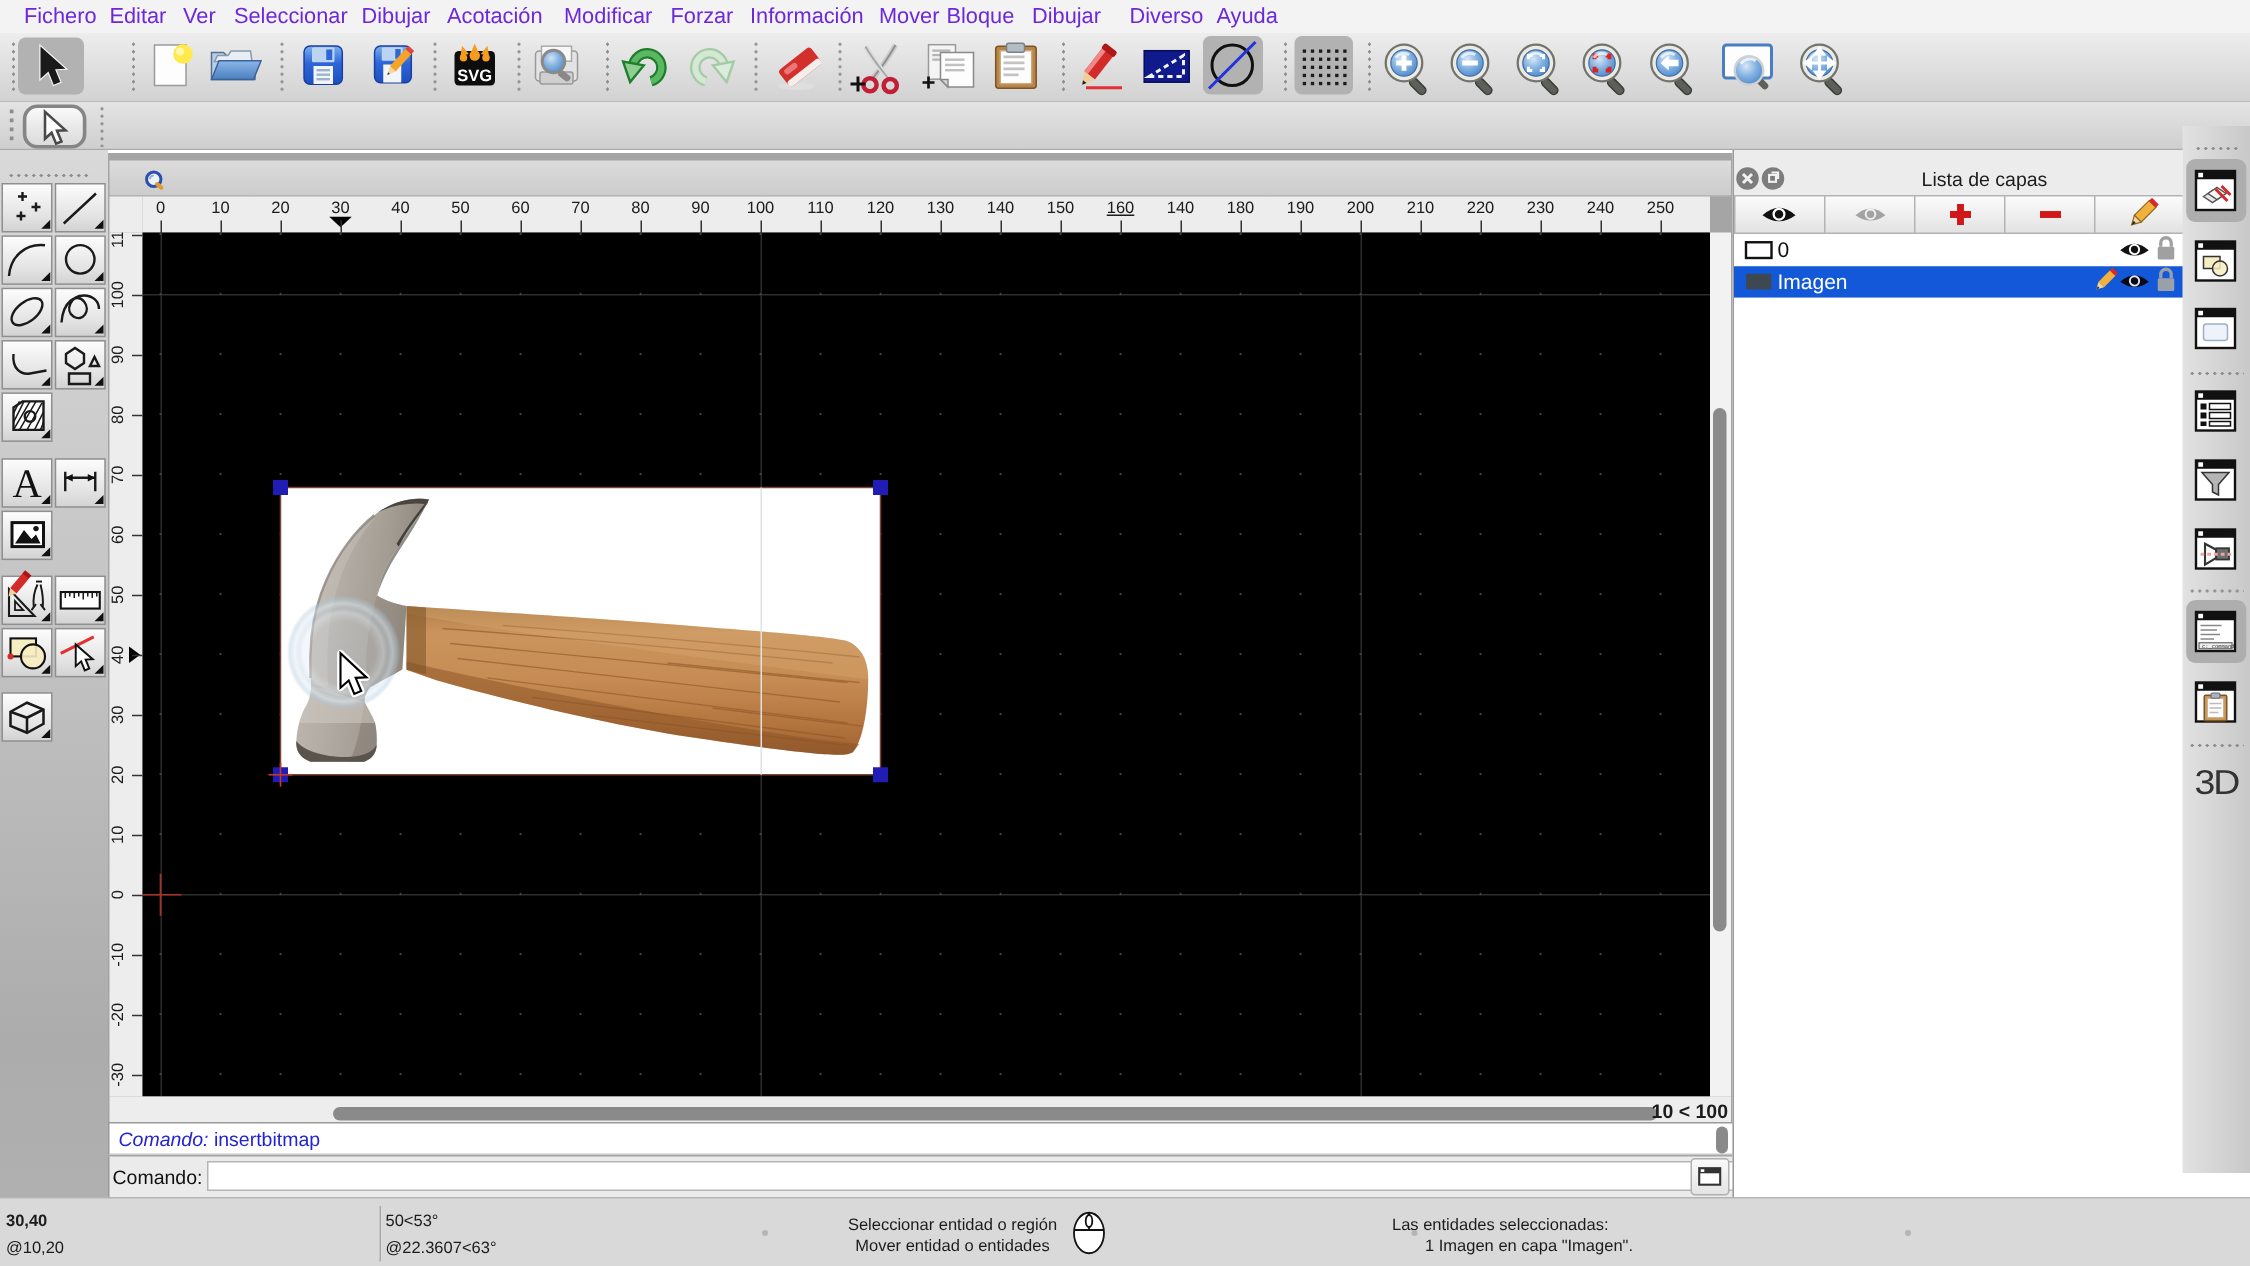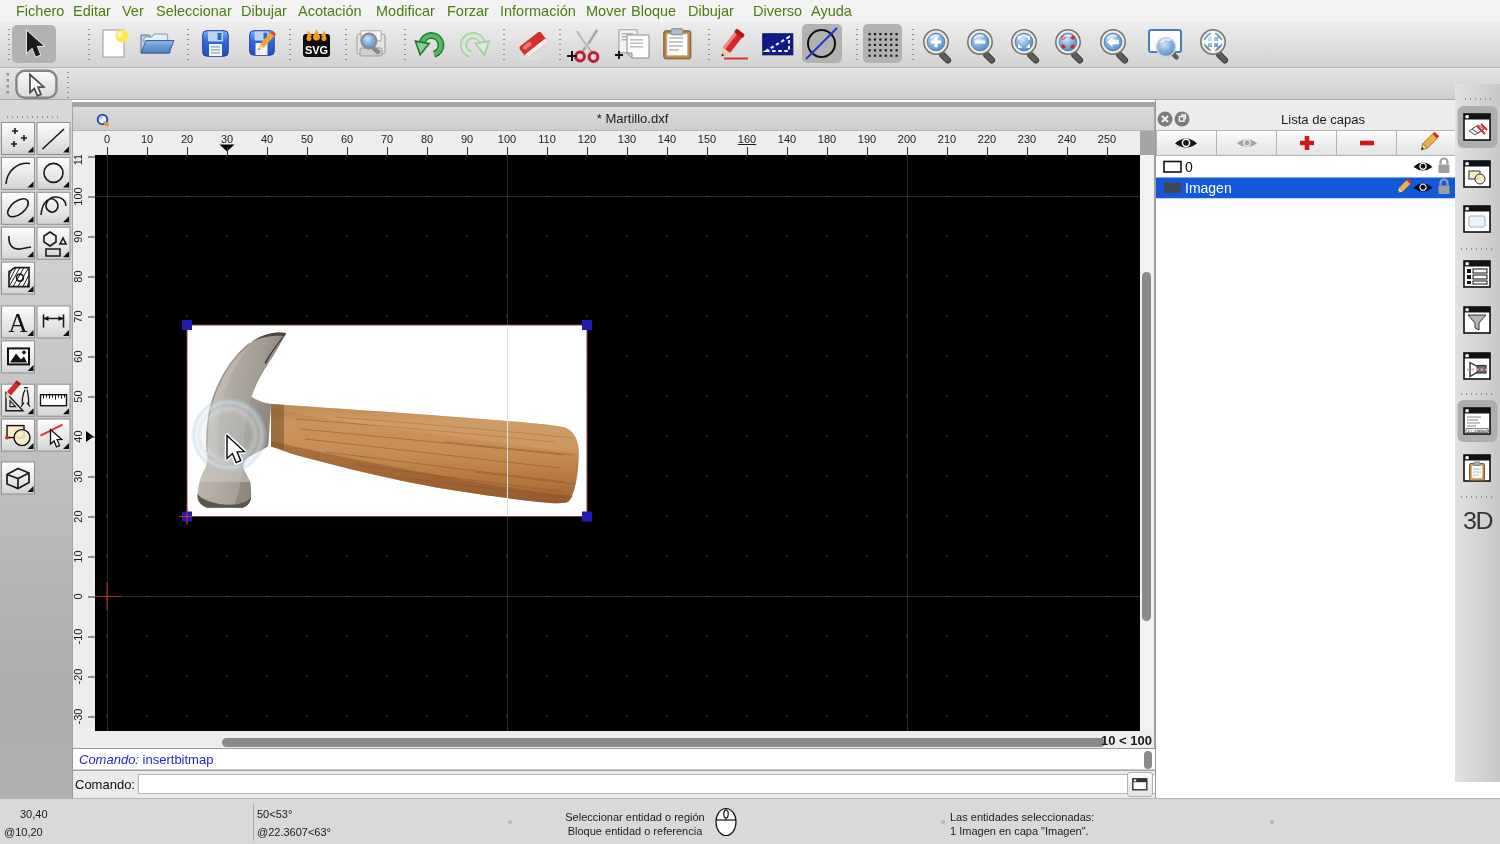--- a/index.html
+++ b/index.html
@@ -1,21 +1,21 @@
 <!DOCTYPE html>
 <html><head>
 <meta charset="utf-8">
 <style>
   * { margin:0; padding:0; box-sizing:border-box; }
   html,body { width:1500px; height:844px; overflow:hidden; }
   body { font-family:"Liberation Sans", sans-serif; position:relative; background:#fff; }
   .abs { position:absolute; }
   
   #menubar { left:0; top:0; width:1500px; height:22px; background:#f3f3f3; }
-  #menubar span { position:absolute; top:3px; font-size:14.5px; color:#4d7c0f; white-space:nowrap; }
+  #menubar span { position:absolute; top:3px; font-size:14.5px; color:#6d28d9; white-space:nowrap; }
   
   #tb1 { left:0; top:22px; width:1500px; height:46px;
          background:linear-gradient(#ededed,#d2d2d2); border-bottom:1px solid #b9b9b9;}
   #tb2 { left:0; top:68px; width:1500px; height:32px;
          background:linear-gradient(#e4e4e4,#cfcfcf); border-bottom:1px solid #a9a9a9;}
   .vdots { position:absolute; width:2px; background-image:radial-gradient(circle, #8e8e8e 35%, transparent 40%); background-size:2px 5px; background-repeat:repeat-y;}
   
   #palette { left:0; top:100px; width:72px; height:698px;
              background:linear-gradient(#d9d9d9 0%, #c6c6c6 40%, #acacac 85%, #b0b0b0 100%); }
   
@@ -479,21 +479,20 @@
 
     <g transform="translate(1,361.5)" stroke-width="1.7">
       <path d="M6,13 L17,7 L28,11.5 L28,21 L17,27 L6,22.5 Z"></path>
       <path d="M6,13 L17,17 L28,11.5 M17,17 L17,27"></path>
     </g>
   </g>
 </svg>
 </div>
 <div class="abs" id="mdi"></div>
 <div class="abs" id="doctitle">
-    <div class="t">* Martillo.dxf</div>
   <svg width="16" height="16" style="position:absolute;left:23px;top:6px">
     <circle cx="6.5" cy="6.5" r="4.8" fill="#eef2fa" stroke="#2a4fae" stroke-width="2"></circle>
     <rect x="8.6" y="7.8" width="6.4" height="2.8" rx="1.4" transform="rotate(40 8.6 7.8)" fill="#e09a30"></rect>
     <path d="M4,6.5 A 2.6 2.6 0 0 1 6.5,4" stroke="#9ab0d8" stroke-width="1.3" fill="none"></path>
   </svg>
 </div>
 <div class="abs" id="rulcorner"></div>
 <div class="abs" id="hruler">
   <svg width="1045" height="24" style="position:absolute;left:0;top:0">
     <path d="M124.5,13.5 l7.5,7 l7.5,-7 z" fill="#000"></path>
@@ -1316,27 +1315,27 @@
           </g>
         </g>
       </g>
       <text x="22.5" y="484" font-size="25" fill="#333333" text-anchor="middle" font-family="Liberation Sans" transform="scale(1,0.92)" style="letter-spacing:-1.5px">3D</text>
     </svg>
 <div class="hdots" style="left: 4px; top: 164px; width: 37px;"></div>
     <div class="hdots" style="left: 4px; top: 309px; width: 37px;"></div>
     <div class="hdots" style="left: 4px; top: 412px; width: 37px;"></div>
   </div>
 <div class="abs" id="statusbar">
-  <div class="s" style="left:20px; top:9px;">30,40</div>
+  <div class="s" style="left:4px; top:9px;font-weight:bold;">30,40</div>
   <div class="s" style="left:4px; top:27px;">@10,20</div>
   <div class="s" style="left:257px; top:9px;">50&lt;53°</div>
   <div class="s" style="left:257px; top:27px;">@22.3607&lt;63°</div>
   <div class="s" style="left:530px; top:12px; width:210px; text-align:center;">Seleccionar entidad o región</div>
-  <div class="s" style="left:530px; top:26px; width:210px; text-align:center;">Bloque entidad o referencia</div>
-  <div class="s" style="left:950px; top:12px;">Las entidades seleccionadas:</div>
+  <div class="s" style="left:530px; top:26px; width:210px; text-align:center;">Mover entidad o entidades</div>
+  <div class="s" style="left:928px; top:12px;">Las entidades seleccionadas:</div>
   <div class="s" style="left:950px; top:26px;">1 Imagen en capa "Imagen".</div>
   <div style="position:absolute; left:253px; top:5px; width:1px; height:37px; background:#ababab;"></div>
   <div style="position:absolute; left:508px; top:21px; width:4px; height:4px; border-radius:2px; background:#b5b5b5;"></div>
   <div style="position:absolute; left:941px; top:21px; width:4px; height:4px; border-radius:2px; background:#b5b5b5;"></div>
   <div style="position:absolute; left:1270px; top:21px; width:4px; height:4px; border-radius:2px; background:#b5b5b5;"></div>
   <svg width="24" height="32" style="position:absolute; left:715px; top:7px;">
     <ellipse cx="11" cy="16" rx="10" ry="13.5" fill="#fff" stroke="#111" stroke-width="1.2"></ellipse>
     <path d="M1.2,14 L20.8,14" stroke="#111" stroke-width="1.2"></path>
     <path d="M11,2.5 L11,14" stroke="#111" stroke-width="1.2"></path>
     <ellipse cx="11" cy="8" rx="2.2" ry="4" fill="#fff" stroke="#111" stroke-width="1.2"></ellipse>

